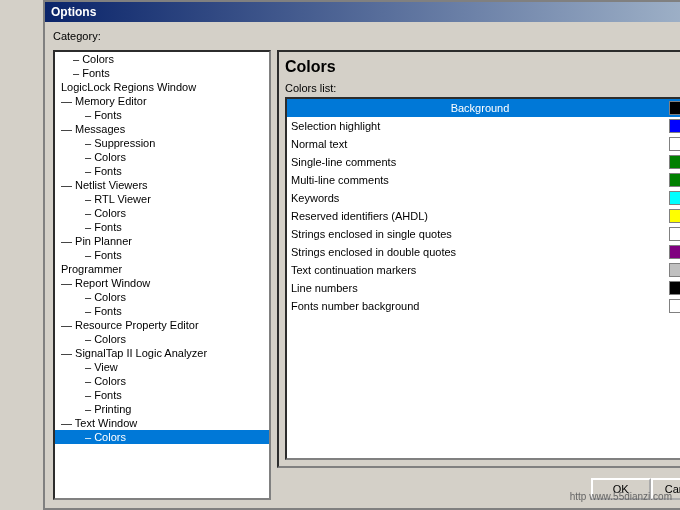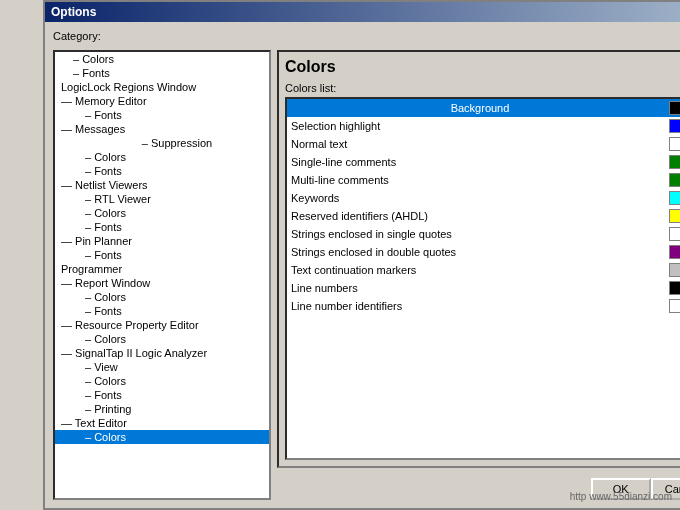--- a/index.html
+++ b/index.html
@@ -210,41 +210,41 @@
     <div class="category-label">Category:</div>
     <div class="main-area">
 
       <div class="tree-panel" id="tree-panel">
       <div class="tree-item" style="padding-left: 18px; padding-top: 1px; padding-bottom: 1px;"><span>– Colors</span></div>
           <div class="tree-item" style="padding-left: 18px; padding-top: 1px; padding-bottom: 1px;"><span>– Fonts</span></div>
           <div class="tree-item" style="padding-left: 6px; padding-top: 1px; padding-bottom: 1px;"><span>  LogicLock Regions Window</span></div>
           <div class="tree-item" style="padding-left: 6px; padding-top: 1px; padding-bottom: 1px;"><span>— Memory Editor</span></div>
           <div class="tree-item" style="padding-left: 30px; padding-top: 1px; padding-bottom: 1px;"><span>– Fonts</span></div>
           <div class="tree-item" style="padding-left: 6px; padding-top: 1px; padding-bottom: 1px;"><span>— Messages</span></div>
-          <div class="tree-item" style="padding-left: 30px; padding-top: 1px; padding-bottom: 1px; text-align: center;"><span>– Suppression</span></div>
+          <div class="tree-item" style="padding-left: 30px; padding-top: 1px; padding-bottom: 1px;"><span>– Suppression</span></div>
           <div class="tree-item" style="padding-left: 30px; padding-top: 1px; padding-bottom: 1px;"><span>– Colors</span></div>
           <div class="tree-item" style="padding-left: 30px; padding-top: 1px; padding-bottom: 1px;"><span>– Fonts</span></div>
           <div class="tree-item" style="padding-left: 6px; padding-top: 1px; padding-bottom: 1px;"><span>— Netlist Viewers</span></div>
           <div class="tree-item" style="padding-left: 30px; padding-top: 1px; padding-bottom: 1px;"><span>– RTL Viewer</span></div>
           <div class="tree-item" style="padding-left: 30px; padding-top: 1px; padding-bottom: 1px;"><span>– Colors</span></div>
           <div class="tree-item" style="padding-left: 30px; padding-top: 1px; padding-bottom: 1px;"><span>– Fonts</span></div>
           <div class="tree-item" style="padding-left: 6px; padding-top: 1px; padding-bottom: 1px;"><span>— Pin Planner</span></div>
           <div class="tree-item" style="padding-left: 30px; padding-top: 1px; padding-bottom: 1px;"><span>– Fonts</span></div>
           <div class="tree-item" style="padding-left: 6px; padding-top: 1px; padding-bottom: 1px;"><span>  Programmer</span></div>
           <div class="tree-item" style="padding-left: 6px; padding-top: 1px; padding-bottom: 1px;"><span>— Report Window</span></div>
           <div class="tree-item" style="padding-left: 30px; padding-top: 1px; padding-bottom: 1px;"><span>– Colors</span></div>
           <div class="tree-item" style="padding-left: 30px; padding-top: 1px; padding-bottom: 1px;"><span>– Fonts</span></div>
           <div class="tree-item" style="padding-left: 6px; padding-top: 1px; padding-bottom: 1px;"><span>— Resource Property Editor</span></div>
           <div class="tree-item" style="padding-left: 30px; padding-top: 1px; padding-bottom: 1px;"><span>– Colors</span></div>
           <div class="tree-item" style="padding-left: 6px; padding-top: 1px; padding-bottom: 1px;"><span>— SignalTap II Logic Analyzer</span></div>
           <div class="tree-item" style="padding-left: 30px; padding-top: 1px; padding-bottom: 1px;"><span>– View</span></div>
           <div class="tree-item" style="padding-left: 30px; padding-top: 1px; padding-bottom: 1px;"><span>– Colors</span></div>
           <div class="tree-item" style="padding-left: 30px; padding-top: 1px; padding-bottom: 1px;"><span>– Fonts</span></div>
           <div class="tree-item" style="padding-left: 30px; padding-top: 1px; padding-bottom: 1px;"><span>– Printing</span></div>
-          <div class="tree-item" style="padding-left: 6px; padding-top: 1px; padding-bottom: 1px;"><span>— Text Editor</span></div>
+          <div class="tree-item" style="padding-left: 6px; padding-top: 1px; padding-bottom: 1px;"><span>— Text Window</span></div>
           <div class="tree-item selected" style="padding-left: 30px; padding-top: 1px; padding-bottom: 1px;"><span>– Colors</span></div>
         </div>
 
       <div class="right-panel">
         <div class="colors-panel">
           <div class="colors-title">Colors</div>
           <div class="colors-list-label">Colors list:</div>
           <div class="colors-list" id="colors-list">
           <div class="color-row selected">
                 <span class="color-row-label">Background</span>
@@ -284,21 +284,21 @@
               </div>
               <div class="color-row">
                 <span class="color-row-label">Text continuation markers</span>
                 <div class="color-swatch" style="background: rgb(192, 192, 192);"></div>
               </div>
               <div class="color-row">
                 <span class="color-row-label">Line numbers</span>
                 <div class="color-swatch" style="background: rgb(0, 0, 0);"></div>
               </div>
               <div class="color-row">
-                <span class="color-row-label">Line number identifiers</span>
+                <span class="color-row-label">Fonts number background</span>
                 <div class="color-swatch" style="background: rgb(255, 255, 255);"></div>
               </div>
             </div>
         </div>
         <div class="bottom-buttons">
           <button class="btn">OK</button>
           <button class="btn">Cancel</button>
         </div>
       </div>
     </div>

